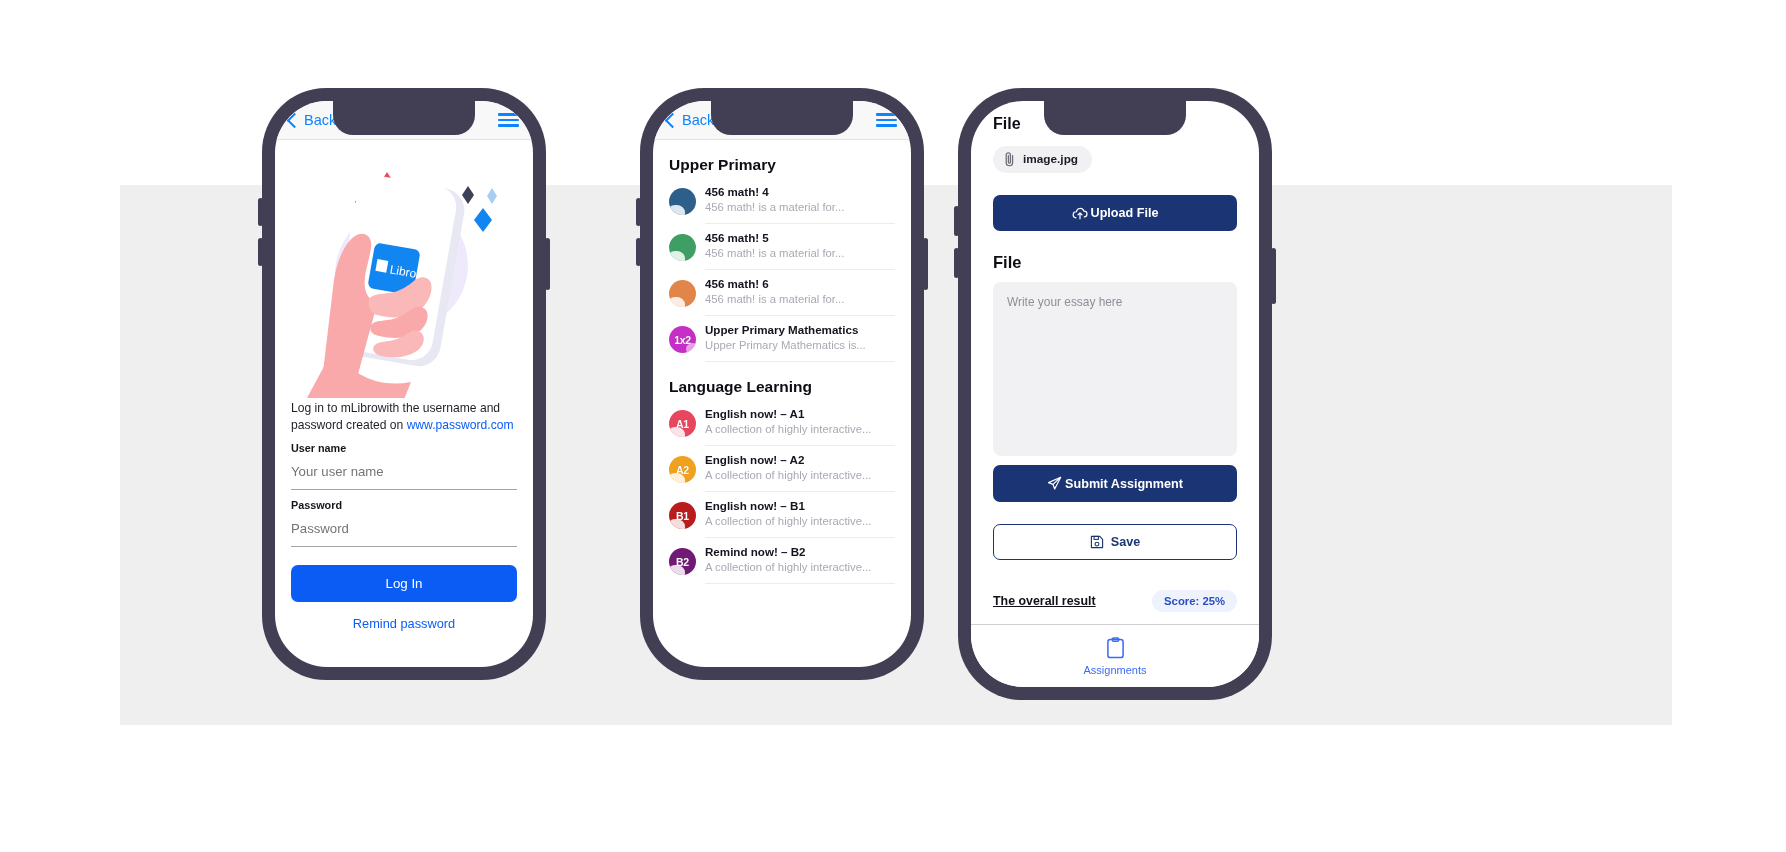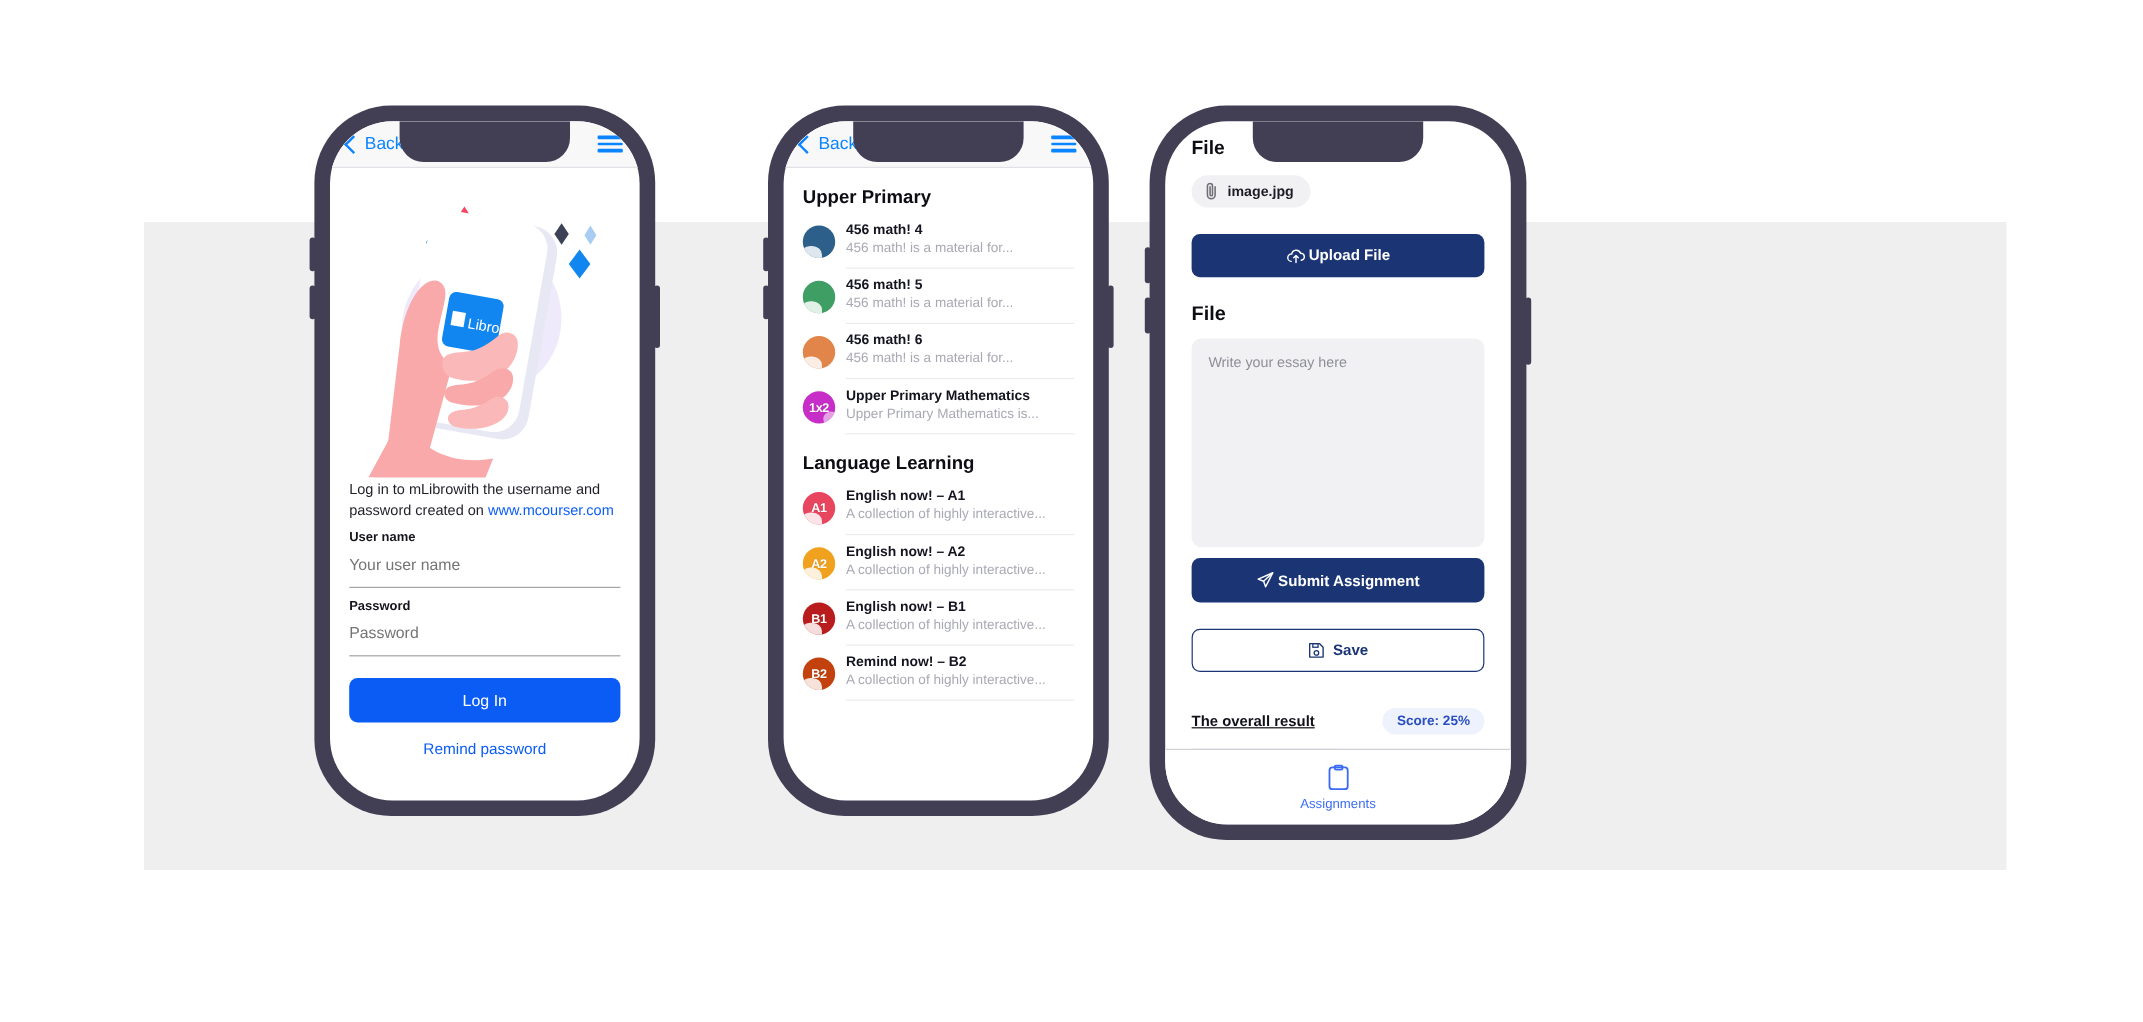--- a/index.html
+++ b/index.html
@@ -198,21 +198,21 @@
           <path d="M58 148c2-22 10-44 22-52 9-6 18 0 16 12-2 14-8 28-6 40 2 12 12 16 12 16l-20 74-34-6z" fill="#f9a9a9"></path>
           <path d="M102 175c18 5 36 2 46-8 6-6 10-16 8-24-2-6-10-8-16-3-7 6-16 12-26 13-8 1-14 1-18 4-5 4-2 16 6 18z" fill="#fbb8b8"></path>
           <path d="M104 196c16 4 32 2 42-6 5-5 8-12 6-18-2-5-9-7-15-3-7 5-15 10-24 11-8 1-13 1-16 4-4 4-1 11 7 12z" fill="#f9a9a9"></path>
           <path d="M106 216c14 3 28 1 37-6 5-4 7-10 5-15-2-4-8-6-13-3-6 4-13 8-21 9-7 1-11 1-14 4-4 3-1 10 6 11z" fill="#fbb8b8"></path>
           <path d="M60 206c14 30 44 42 76 36l-8 20-96-4z" fill="#f9a9a9"></path>
         </svg>
       </div>
 
       <div class="login-body">
         <div class="login-hint">
-          <span>Log in to mLibrowith the username and password created on </span><a href="#">www.mcourser.com</a>
+          <span>Log in to mLibrowith the username and password created on </span><a href="#">www.password.com</a>
         </div>
 
         <div class="field">
           <div class="field-label">User name</div>
           <input class="field-input" type="text" placeholder="Your user name" style="">
         </div>
 
         <div class="field">
           <div class="field-label">Password</div>
           <input class="field-input" type="text" placeholder="Password" style="">
@@ -312,21 +312,21 @@
           <div class="res-thumb" style="background:#b91c1c">
             <span class="blob"></span>
             <span class="badge-letter">B1</span>
           </div>
           <div class="res-text">
             <div class="res-title">English now! – B1</div>
             <div class="res-sub">A collection of highly interactive...</div>
           </div>
         </div>
         <div class="res-row">
-          <div class="res-thumb" style="background:#c2410c">
+          <div class="res-thumb" style="background:#701a75">
             <span class="blob"></span>
             <span class="badge-letter">B2</span>
           </div>
           <div class="res-text">
             <div class="res-title">Remind now! – B2</div>
             <div class="res-sub">A collection of highly interactive...</div>
           </div>
         </div>
 
       </div>

